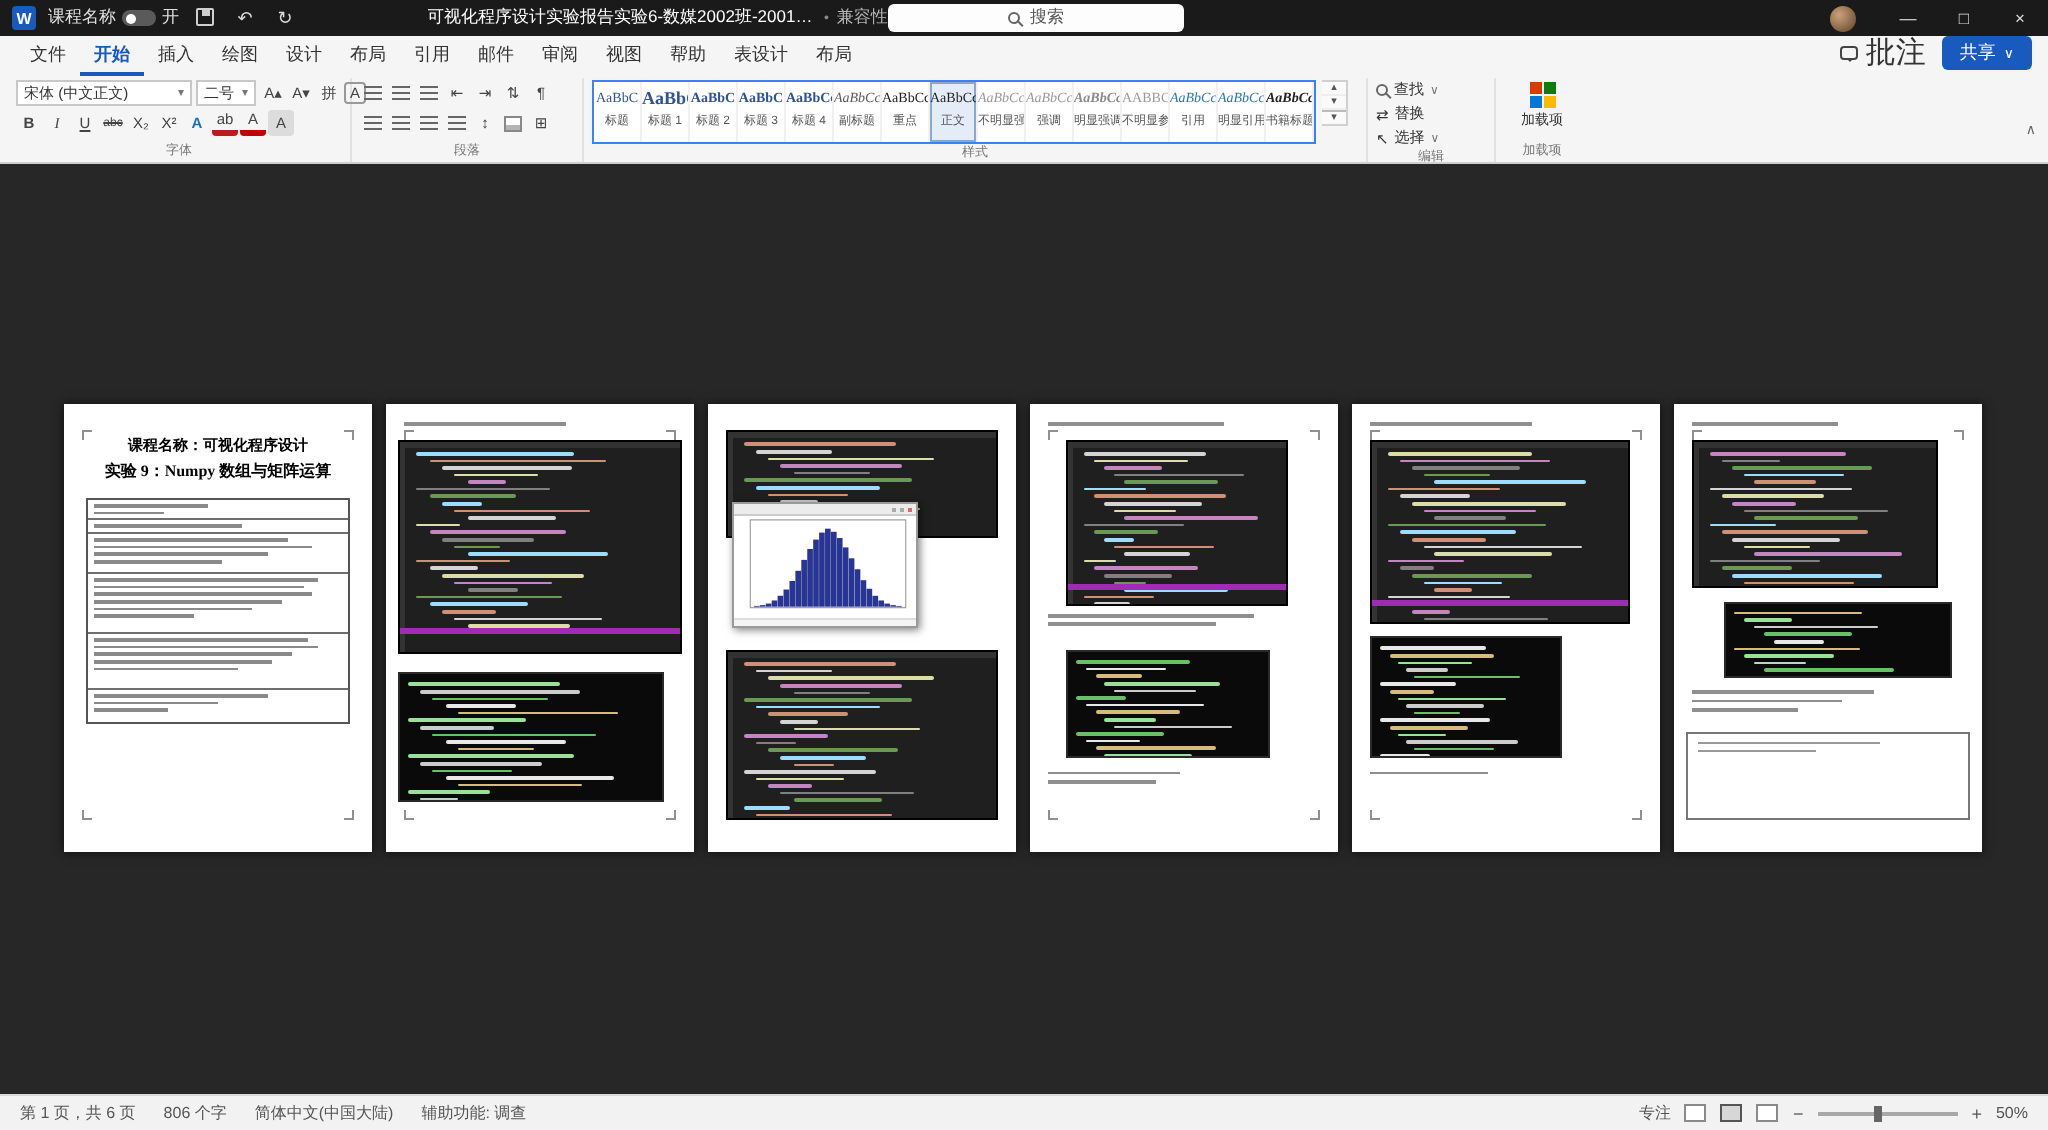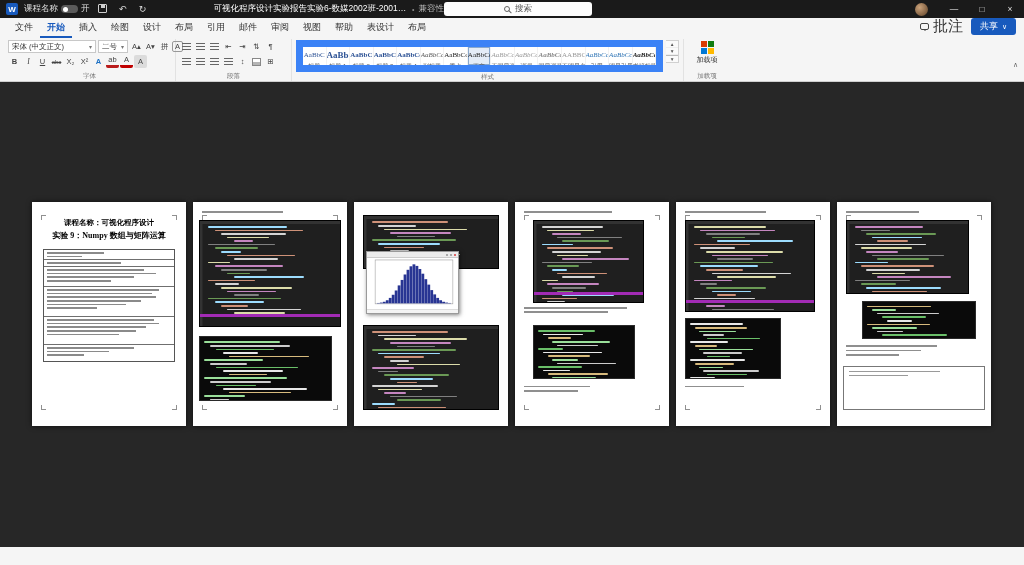--- a/index.html
+++ b/index.html
@@ -58,21 +58,21 @@
   .combo .caret{font-size:6px;color:#777;margin-left:auto}
   .b{font-weight:700}.i{font-style:italic;font-family:"Liberation Serif",serif}.u{text-decoration:underline}
   .st{text-decoration:line-through;font-size:6px}
   .fx{color:#1a6fc4;font-weight:700}
   .hl{border-bottom:3px solid #b91c1c;height:12px}
   .fc{border-bottom:3px solid #c00000;height:12px}
   .cs{background:#dcdcdc}
   .cb{border:1px solid #999;height:11px;min-width:11px}
   .lines{width:9px;height:8px;background:repeating-linear-gradient(to bottom,#666 0 1px,transparent 1px 3px)}
   .shadeic{width:9px;height:8px;border:1px solid #888;background:linear-gradient(#fff 55%,#b5b5b5 55%)}
-  .gallery{height:32px;background:#fff;border:7px solid #3b82f6;display:flex;overflow:hidden}
+  .gallery{height:32px;background:#fff;border:1px solid #3b82f6;display:flex;overflow:hidden}
   .sitem{width:24px;padding-top:2px;text-align:center;border-right:1px solid #f1f1f1;overflow:hidden}
   .sitem.sel{background:#e4ecf7;box-shadow:inset 0 0 0 1px #8aa8cc}
   .sprev{font-size:7px;height:13px;line-height:13px;font-family:"Liberation Serif","DejaVu Serif",serif;color:#222;white-space:nowrap;overflow:hidden}
   .slab{font-size:6px;color:#555;white-space:nowrap;overflow:hidden}
   .tone-heading .sprev{color:#2f5496}
   .tone-h1 .sprev{color:#2f5496;font-weight:bold;font-size:9px}
   .tone-h2 .sprev{color:#2f5496;font-weight:bold}
   .tone-sub .sprev{color:#5a5a5a;font-style:italic}
   .tone-gray-italic .sprev{color:#9a9a9a;font-style:italic}
   .tone-gray-bold .sprev{color:#8a8a8a;font-weight:bold;font-style:italic}
@@ -334,20 +334,39 @@
           </div>
         <div class="gallery-arrows">
           <span class="garr">▴</span>
           <span class="garr">▾</span>
           <span class="garr more">▾</span>
         </div>
       </div>
       <div class="glabel">样式</div>
     </div>
 
+    <div class="rgroup" style="width:64px">
+      <div class="gcontent col">
+          <div class="erow">
+            <span class="magi"></span>
+            <span>查找</span>
+            <span class="caret">∨</span>
+          </div>
+          <div class="erow">
+            <span>⇄</span>
+            <span>替换</span>
+          </div>
+          <div class="erow">
+            <span>↖</span>
+            <span>选择</span>
+            <span class="caret">∨</span>
+          </div>
+        </div>
+      <div class="glabel">编辑</div>
+    </div>
 
     <div class="rgroup" style="width:46px;border-right:0">
       <div class="gcontent" style="justify-content:center">
         <div class="addin-btn">
           <span class="grid4">
             <span style="background:#d83b01"></span>
               <span style="background:#107c10"></span>
             <span style="background:#0078d4"></span>
               <span style="background:#ffb900"></span>
           </span>
@@ -706,14 +725,32 @@
             <div class="tbar" style="width: 55%;"></div>
           </div>
           <div class="blk obox" style="left: 4%; top: 73%; width: 92%; height: 20%;">
             <div class="tbar" style="width: 70%;"></div>
             <div class="tbar" style="width: 45%;"></div>
           </div>
         </div>
       </div>
   </div>
 
+  <div class="statusbar">
+    <span>第 1 页，共 6 页</span>
+    <span>806 个字</span>
+    <span>简体中文(中国大陆)</span>
+    <span>辅助功能: 调查</span>
+    <div class="sright">
+      <span>专注</span>
+      <span class="vicon"></span>
+      <span class="vicon sel"></span>
+      <span class="vicon"></span>
+      <span class="zbtn">−</span>
+      <div class="zline">
+          <div class="zthumb"></div>
+        </div>
+      <span class="zbtn">+</span>
+      <span>50%</span>
+    </div>
+  </div>
 
 </div>
 
 </body></html>

